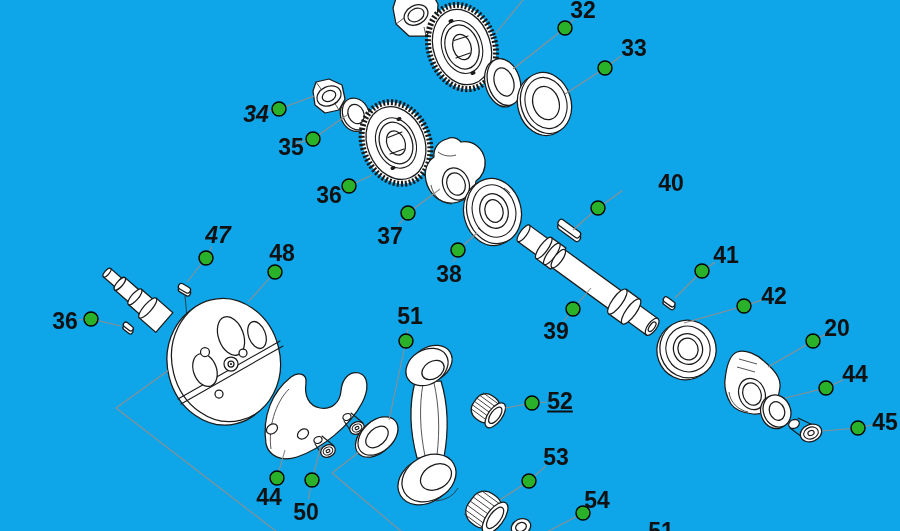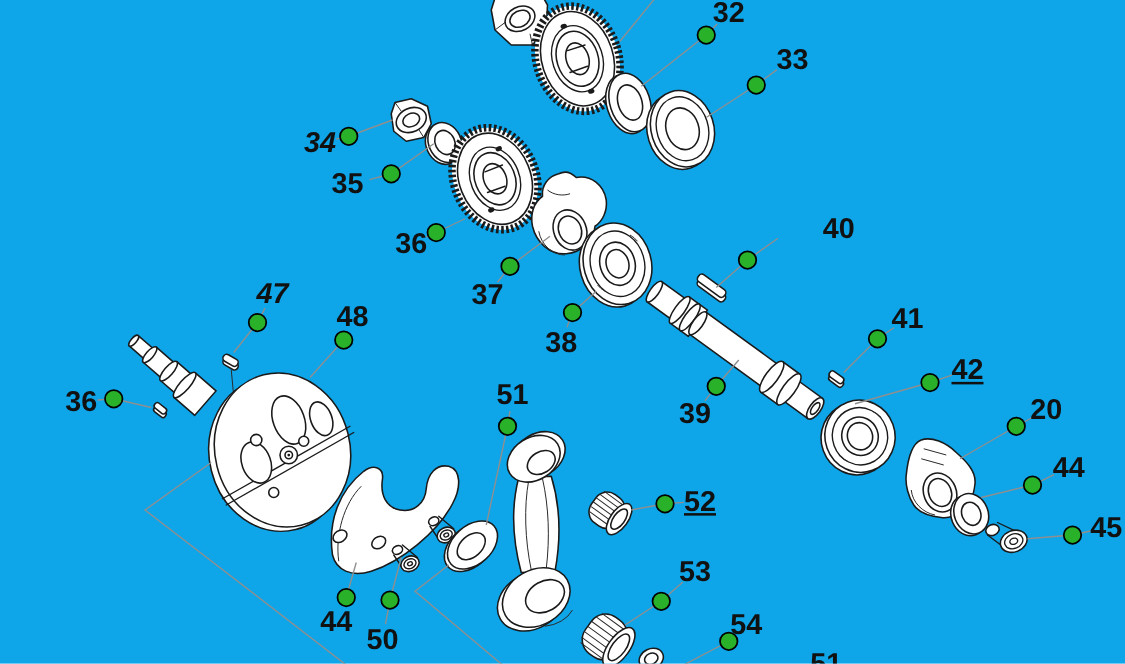--- a/index.html
+++ b/index.html
@@ -305,28 +305,28 @@
         <circle cx="529" cy="481" r="7" fill="#29b229" stroke="#000000" stroke-width="1.4"></circle>
         <polyline points="543,534 583,513 587.4736846088581,508.8458642917746" fill="none" stroke="#8f8f8f" stroke-width="1.1"></polyline>
         <circle cx="583" cy="513" r="7" fill="#29b229" stroke="#000000" stroke-width="1.4"></circle>
       </g>
   </svg>
 
   <div id="callouts">
       <div class="callout-label" style="left: 583px; top: 10px; color: rgb(17, 17, 17);">32</div>
       <div class="callout-label" style="left: 634px; top: 48px; color: rgb(17, 17, 17);">33</div>
       <div class="callout-label" style="left: 256px; top: 114px; color: rgb(17, 17, 17); font-style: italic;">34</div>
-      <div class="callout-label" style="left: 278px; top: 147px; color: rgb(17, 17, 17);">35</div>
+      <div class="callout-label" style="left: 291px; top: 147px; color: rgb(17, 17, 17);">35</div>
       <div class="callout-label" style="left: 329px; top: 195px; color: rgb(17, 17, 17);">36</div>
       <div class="callout-label" style="left: 390px; top: 236px; color: rgb(17, 17, 17);">37</div>
       <div class="callout-label" style="left: 449px; top: 274px; color: rgb(17, 17, 17);">38</div>
       <div class="callout-label" style="left: 556px; top: 331px; color: rgb(17, 17, 17);">39</div>
       <div class="callout-label" style="left: 633px; top: 183px; color: rgb(17, 17, 17); margin-left: 38px;">40</div>
       <div class="callout-label" style="left: 726px; top: 255px; color: rgb(17, 17, 17);">41</div>
-      <div class="callout-label" style="left: 774px; top: 296px; color: rgb(17, 17, 17); text-decoration: underline;">42</div>
+      <div class="callout-label" style="left: 774px; top: 296px; color: rgb(17, 17, 17);">42</div>
       <div class="callout-label" style="left: 837px; top: 328px; color: rgb(17, 17, 17);">20</div>
       <div class="callout-label" style="left: 855px; top: 374px; color: rgb(17, 17, 17);">44</div>
       <div class="callout-label" style="left: 885px; top: 422px; color: rgb(17, 17, 17);">45</div>
       <div class="callout-label" style="left: 65px; top: 321px; color: rgb(17, 17, 17);">36</div>
       <div class="callout-label" style="left: 218px; top: 235px; color: rgb(17, 17, 17); font-style: italic;">47</div>
       <div class="callout-label" style="left: 282px; top: 253px; color: rgb(17, 17, 17);">48</div>
       <div class="callout-label" style="left: 269px; top: 497px; color: rgb(17, 17, 17);">44</div>
       <div class="callout-label" style="left: 306px; top: 512px; color: rgb(17, 17, 17);">50</div>
       <div class="callout-label" style="left: 410px; top: 316px; color: rgb(17, 17, 17);">51</div>
       <div class="callout-label" style="left: 560px; top: 401px; color: rgb(17, 17, 17); text-decoration: underline;">52</div>

